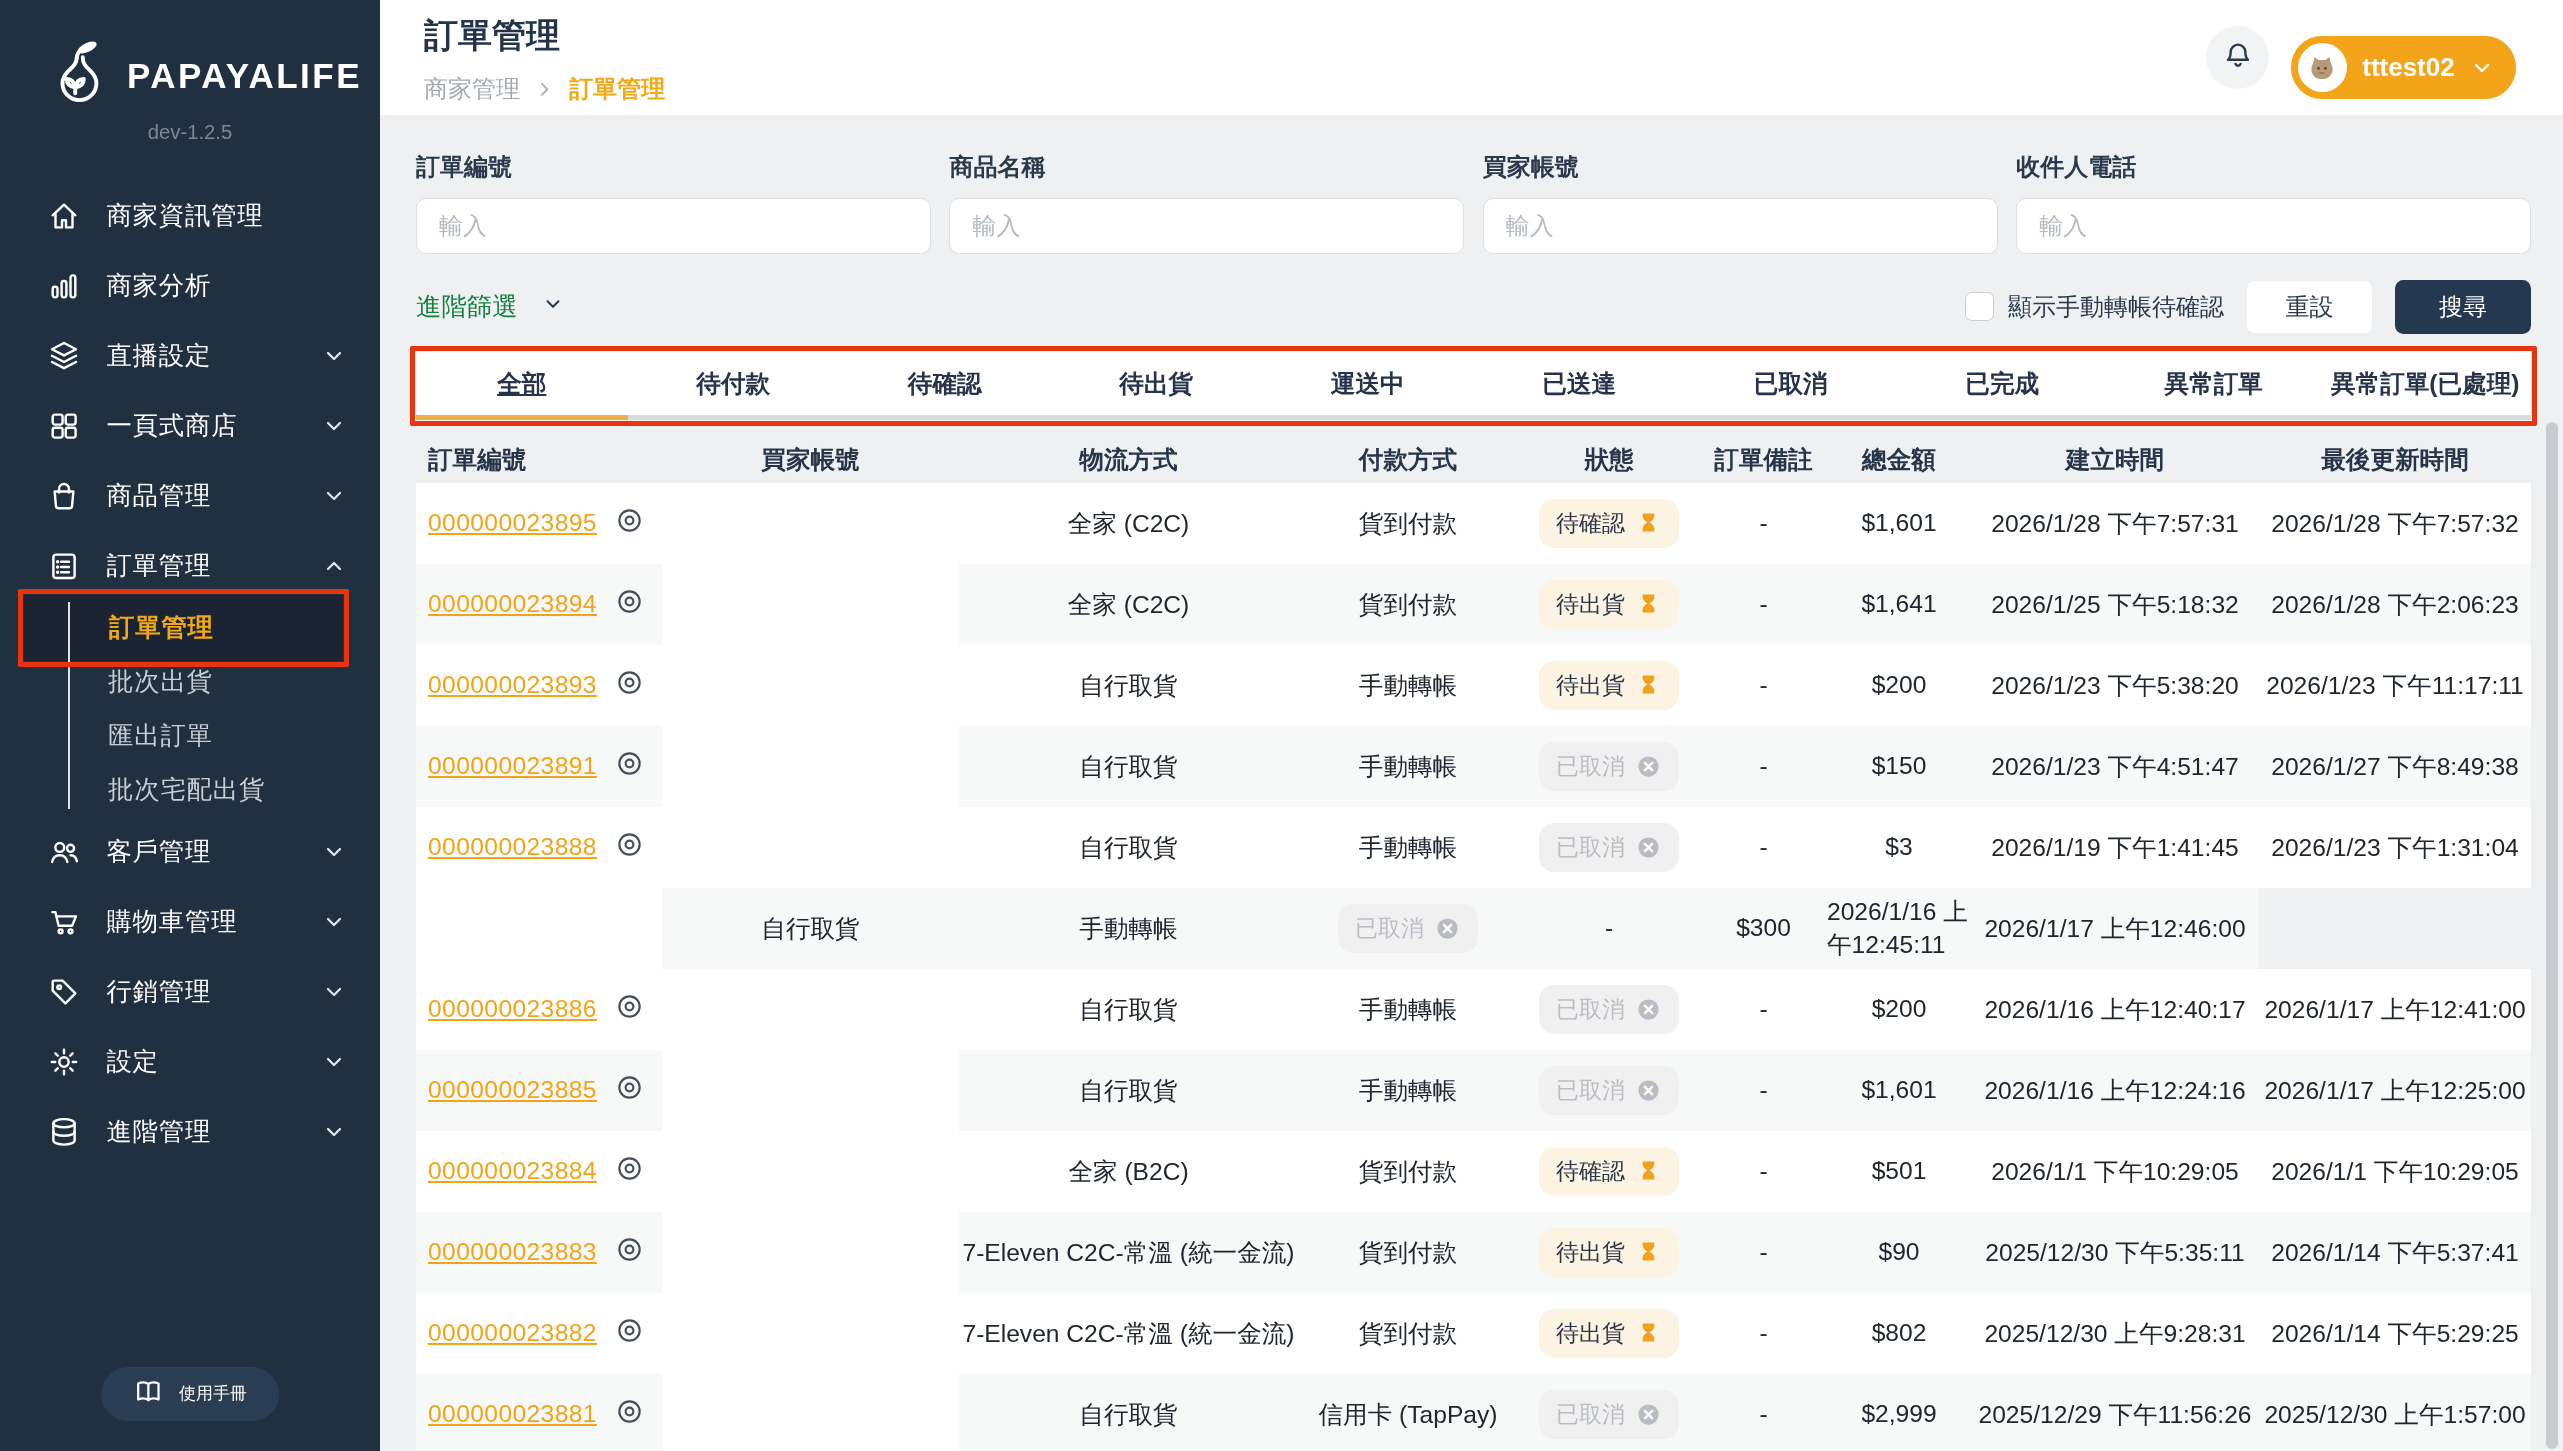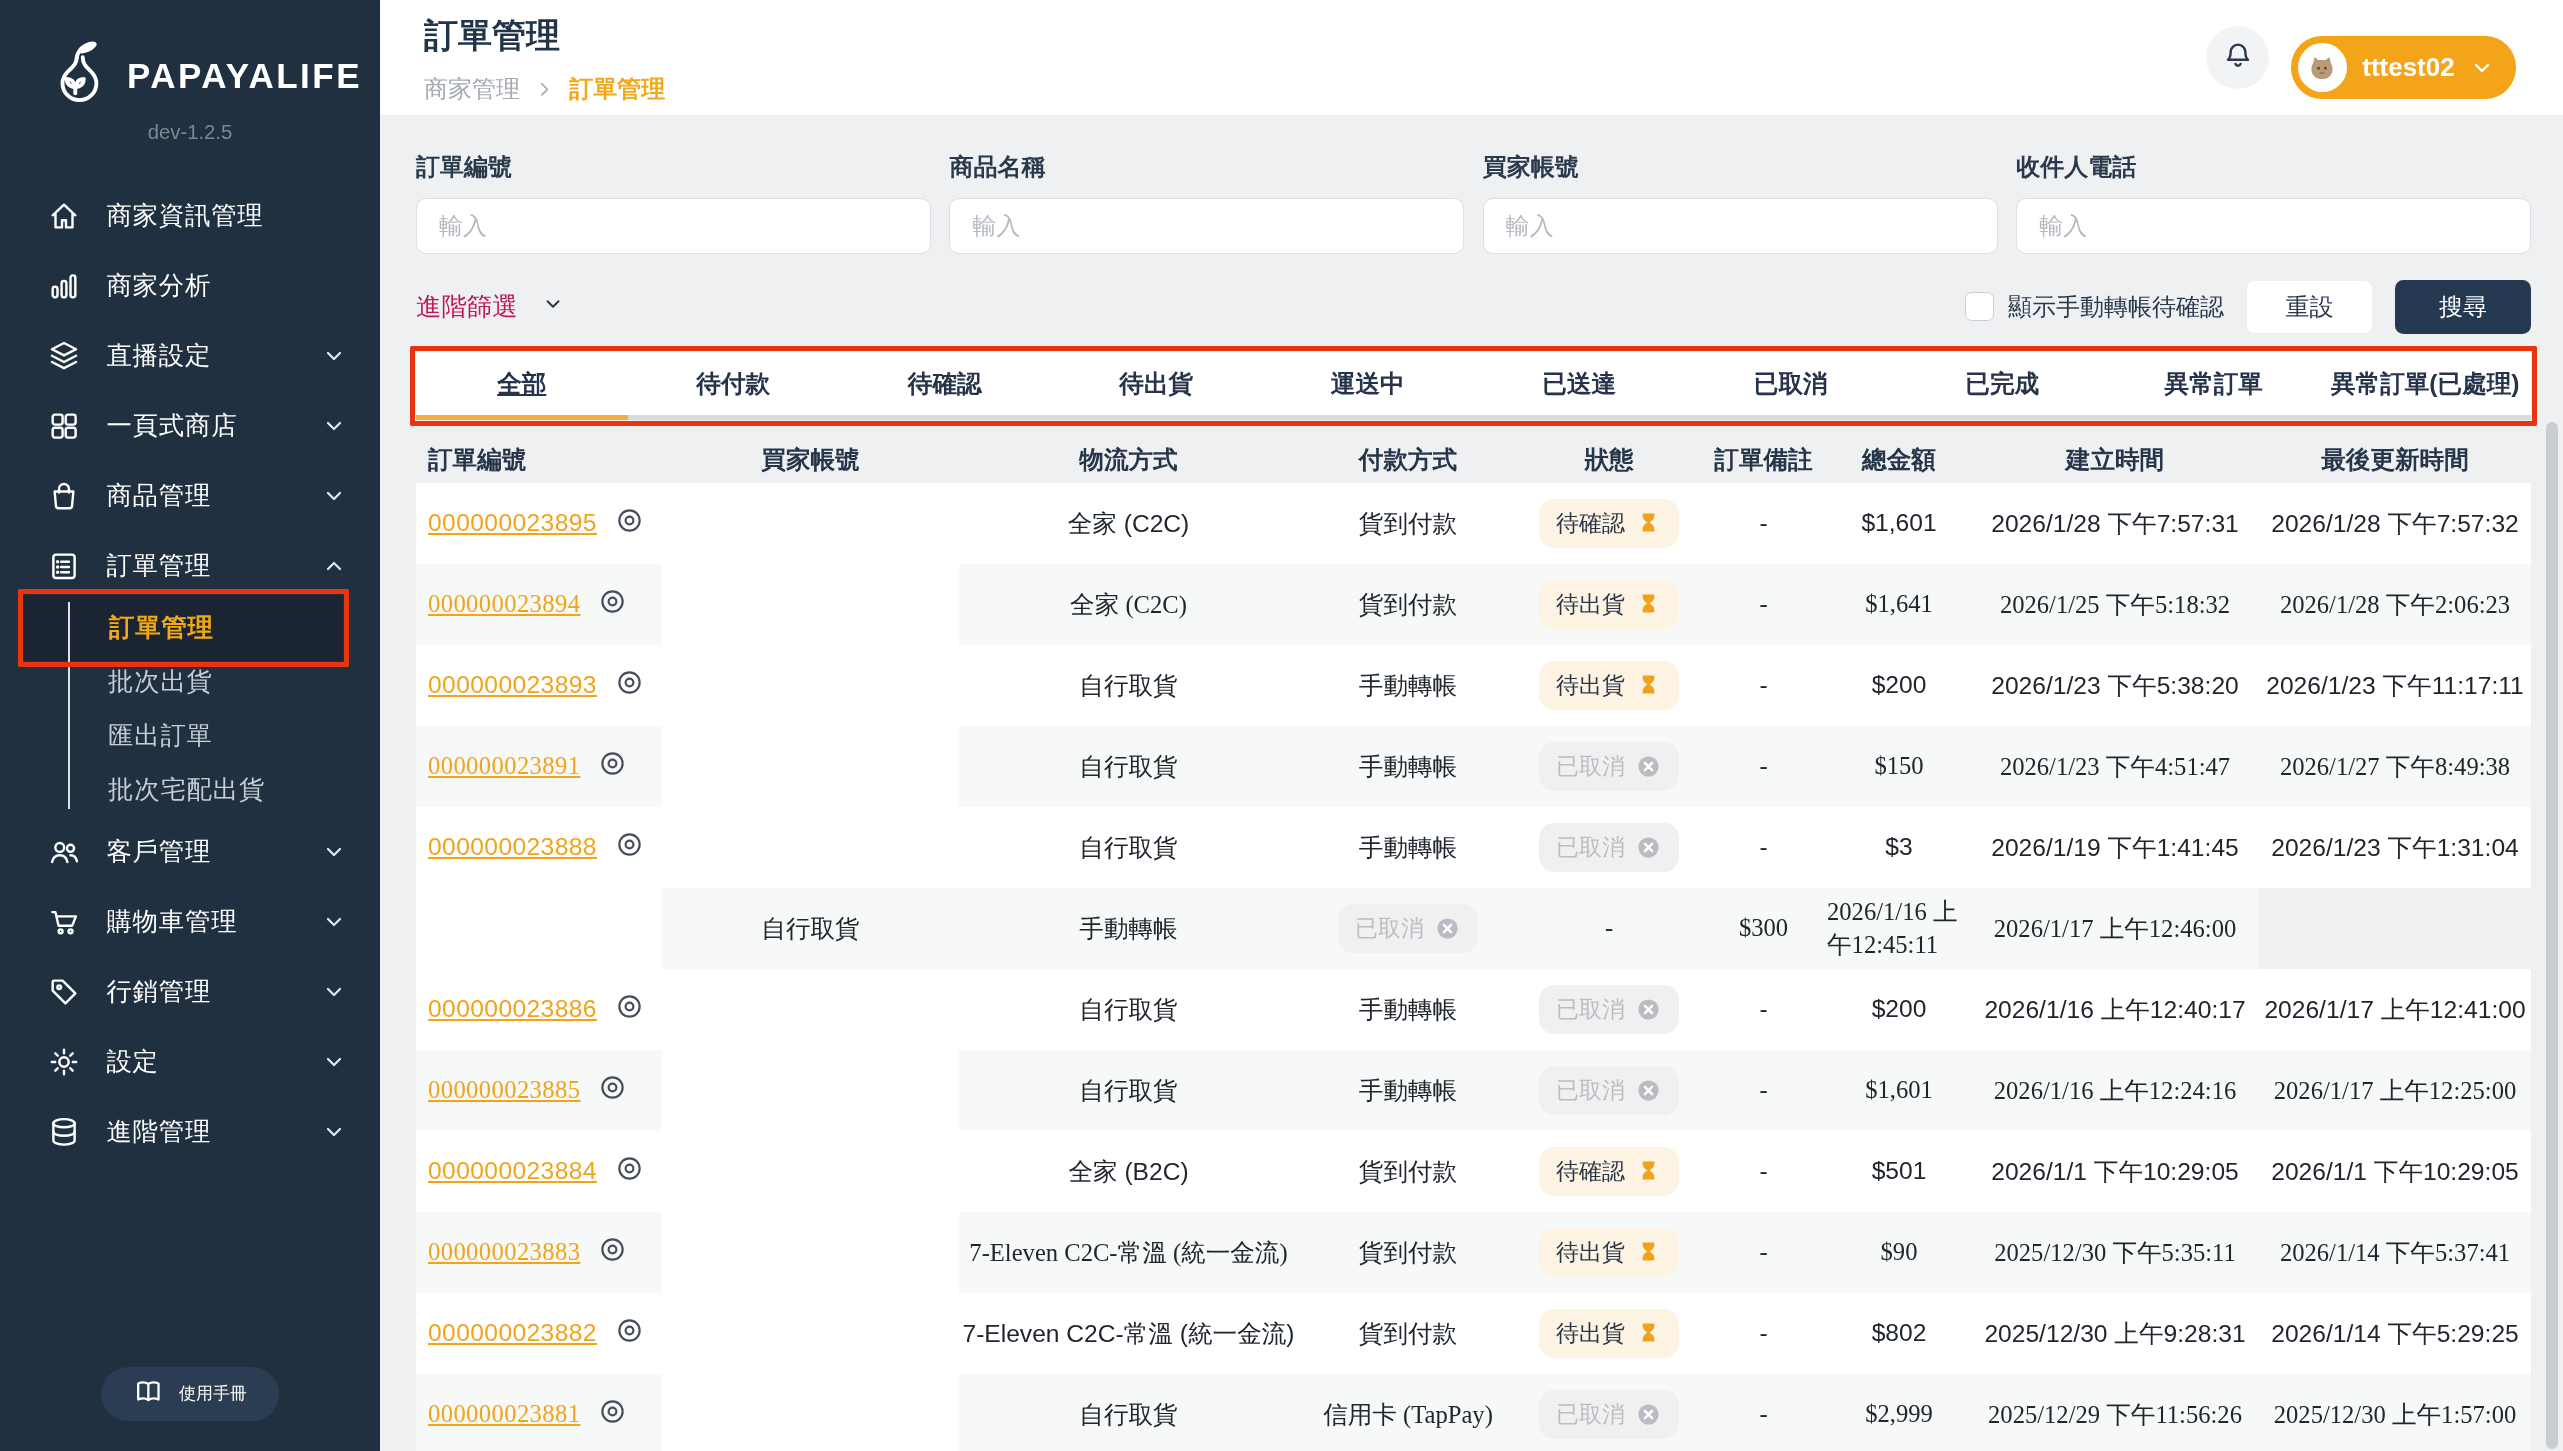--- a/index.html
+++ b/index.html
@@ -48,21 +48,21 @@
   .user-pill .chev svg path { stroke:#fff; }
 
   .content { flex:1; padding:36px 32px 0 36px; }
 
   
   .filter-grid { display:grid; grid-template-columns:repeat(4,1fr); column-gap:18.6px; }
   .f-label { font-size:24px; font-weight:bold; color:#2a394c; margin-bottom:15.3px; }
   .f-input { width:100%; height:56px; border:1.7px solid #dbdfe4; border-radius:10.2px; background:#fff; font-size:24px; padding:0 22px; color:#2a394c; outline:none; font-family:Liberation Serif, serif; }
   .f-input::placeholder { color:#b4bac2; }
   .filter-actions { display:flex; align-items:center; margin-top:25.4px; height:54px; }
-  .adv-filter { display:flex; align-items:center; gap:24px; font-size:25.4px; color:#be185d; cursor:pointer; }
+  .adv-filter { display:flex; align-items:center; gap:24px; font-size:25.4px; color:#15803d; cursor:pointer; }
   .adv-filter svg { width:22px; height:22px; }
   .actions-right { margin-left:auto; display:flex; align-items:center; gap:22px; }
   .checkbox-row { display:flex; align-items:center; gap:13.6px; cursor:pointer; }
   .checkbox { width:29px; height:29px; border:1.7px solid #c9ced5; border-radius:6.8px; background:#fff; }
   .checkbox-label { font-size:24px; color:#2a394c; }
   .btn { height:54px; border:none; border-radius:8.5px; font-size:24px; font-family:inherit; cursor:pointer; }
   .btn-reset { width:127px; background:#fff; color:#2a394c; border:0.8px solid #eceef0; }
   .btn-search { width:136px; background:#24384f; color:#fff; }
 
   
@@ -72,21 +72,21 @@
   .tab.active { border-bottom-color:#edb041;text-decoration:underline; }
 
   
   :root { --cols: 246px 297px 339px 220px 182px 127px 144px 288px 272px; }
   .table { margin-top:15.3px; }
   .thead { display:grid; grid-template-columns:var(--cols); height:47px; align-items:center; font-size:24.6px; font-weight:bold; color:#26354a; }
   .th { text-align:center; }
   .th:first-child { text-align:left; padding-left:12px; }
   .trow { display:grid; grid-template-columns:var(--cols); height:81px; }
   .cell { height:100%; display:flex; align-items:center; justify-content:center; background:#fff; font-size:24.6px; color:#20262e; }
-  .trow.striped .cell { background:#f7f8f8;font-family:Liberation Serif, serif; }
+  .trow.striped .cell { background:#f7f8f8; }
   .trow.striped .cell.buyer { background:#fff; }
   .cell.order { justify-content:flex-start; padding-left:12px; gap:15.3px; }
   .order-link { color:#f2a317; text-decoration:underline; cursor:pointer; letter-spacing:0.4px; }
   .eye-btn { width:34px; height:34px; display:flex; align-items:center; justify-content:center; cursor:pointer; }
   .eye-btn svg { width:29px; height:29px; }
   .badge { display:inline-flex; align-items:center; gap:10.2px; height:49px; padding:0 17px; border-radius:15.3px; font-size:23px; }
   .badge.pending { background:#fcf3e3; color:#2b3648; }
   .badge.cancelled { background:#f0f0f1; color:#b9bec5; }
   .badge svg { width:27px; height:27px; }
 

